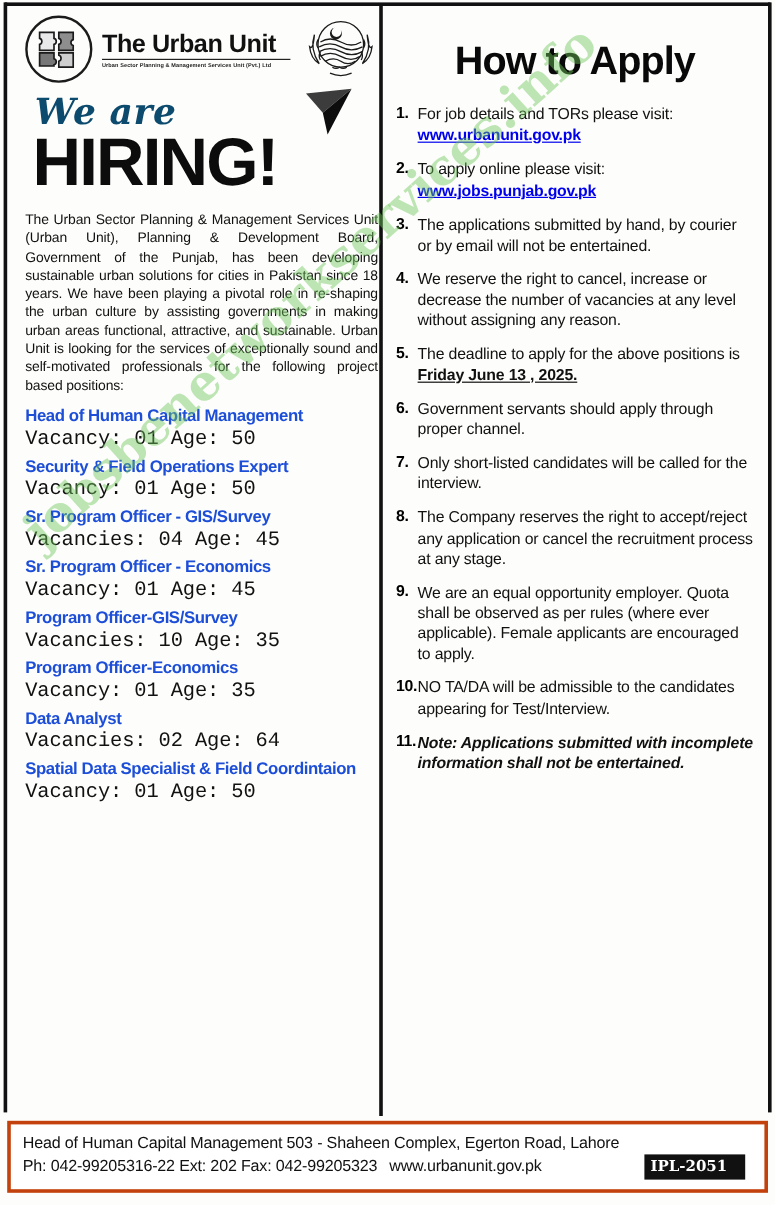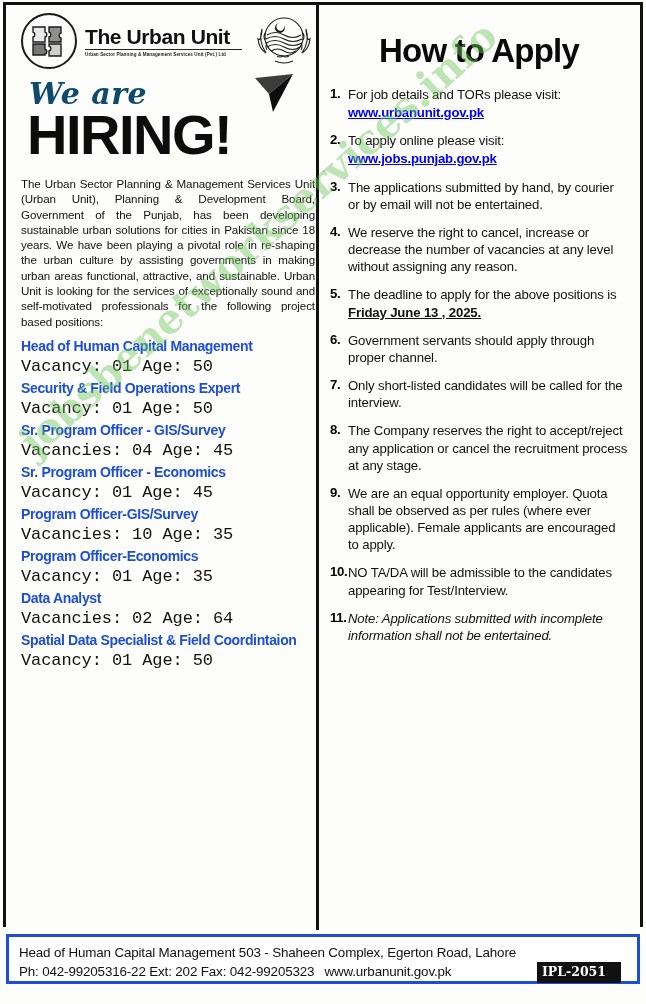--- a/index.html
+++ b/index.html
@@ -190,28 +190,28 @@
     color: #111;
   }
   .step-link {
     display: block;
     font-weight: 700;
     text-decoration: underline;
     letter-spacing: -0.2px;
     margin-top: 1px;
   }
   .bold-inline { font-weight: 700; text-decoration: underline; }
-  .note-italic { font-style: italic; font-weight: 400; }
+  .note-italic { font-style: italic; font-weight: 700; }
 
   
   .footer {
     position: absolute;
     left: 6px; top: 934px;
-    width: 634px; height: 50px;
-    border: 3px solid #1d4ed8;
+    width: 634px; height: 60px;
+    border: 3px solid #c2410c;
     background: #fff;
     padding: 6px 10px 0 10px;
     z-index: 4;
   }
   .footer-line1 {
     font-family: "Liberation Sans", sans-serif;
     font-size: 13.4px;
     letter-spacing: -0.15px;
     line-height: 1.45;
     color: #111;

